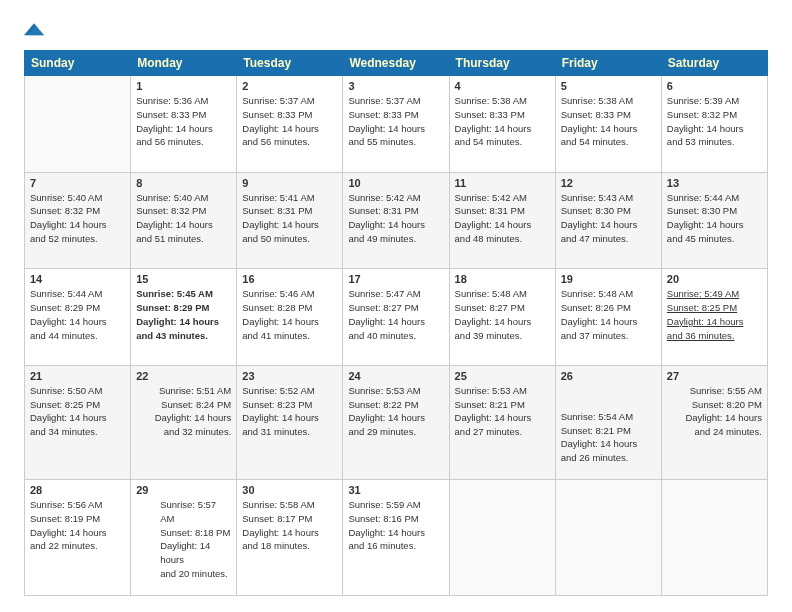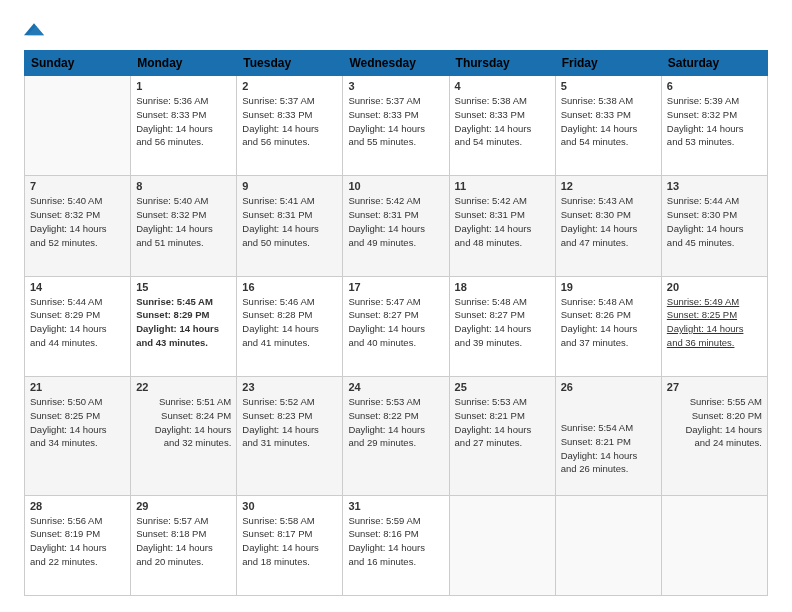--- a/index.html
+++ b/index.html
@@ -57,21 +57,21 @@
     }
     .calendar {
       flex: 1;
       border: 1px solid #ccc;
       border-collapse: collapse;
       width: 100%;
       table-layout: fixed;
     }
     .calendar th {
       background-color: #1a6faf;
-      color: #000000;
+      color: #fef9c3;
       text-align: left;
       padding: 5px 6px;
       font-size: 12px;
       font-weight: bold;
       border: 1px solid #1a6faf;
     }
     .calendar td {
       vertical-align: top;
       border: 1px solid #ccc;
       padding: 4px 5px;
@@ -329,21 +329,21 @@
         <tr>
           <td>
             <div class="day-num">28</div>
             <div class="day-info" style="white-space: pre-line;">Sunrise: 5:56 AM
 Sunset: 8:19 PM
 Daylight: 14 hours
 and 22 minutes.</div>
           </td>
           <td>
             <div class="day-num">29</div>
-            <div class="day-info" style="white-space: pre-line;">Sunrise: 5:57 AM
+            <div class="day-info" style="white-space: pre-line; margin-left: 24px;">Sunrise: 5:57 AM
 Sunset: 8:18 PM
 Daylight: 14 hours
 and 20 minutes.</div>
           </td>
           <td>
             <div class="day-num">30</div>
             <div class="day-info" style="white-space: pre-line;">Sunrise: 5:58 AM
 Sunset: 8:17 PM
 Daylight: 14 hours
 and 18 minutes.</div>

